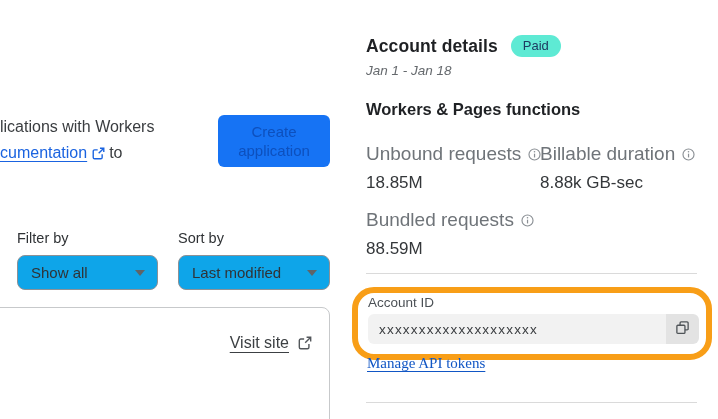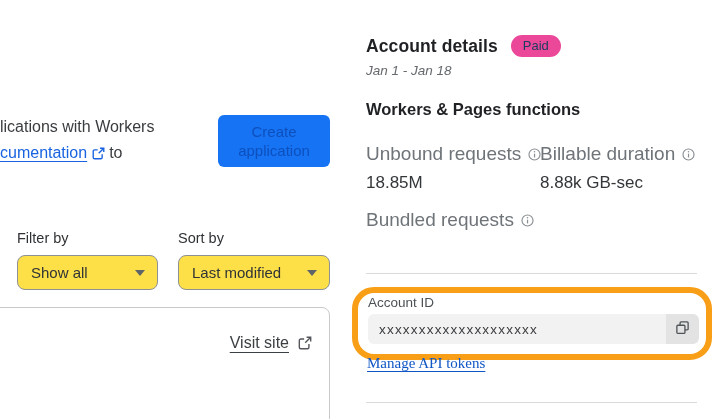--- a/index.html
+++ b/index.html
@@ -16,42 +16,42 @@
 
   .create-btn { position:absolute; left:218px; top:115px; width:112px; height:52px;
                 background:#1673f4; border:none; border-radius:6px;
                 color:#0d50bd; font-size:15px; line-height:19px; text-align:center;
                 font-family:Liberation Sans, sans-serif; cursor:pointer; padding:0 10px; }
 
   .ctl-label { position:absolute; top:230px; font-size:14.5px; color:#2f3235; }
   #filter-label { left:17px; }
   #sort-label  { left:178px; }
 
-  .dropdown { position:absolute; top:255px; height:35px; background:#fde047;
+  .dropdown { position:absolute; top:255px; height:35px; background:#0ea5e9;
               border:1px solid #8d9196; border-radius:8px;
               display:flex; align-items:center; justify-content:space-between;
               padding:0 12px 0 13px; font-size:15px; color:#303336; cursor:pointer; }
   #filter-dd { left:17px;  width:141px; }
   #sort-dd   { left:178px; width:152px; }
   .caret { width:0; height:0; border-left:5px solid transparent;
            border-right:5px solid transparent; border-top:6px solid #5f6468; }
 
   .card { position:absolute; left:-22px; top:307px; width:352px; height:200px;
           background:#fff; border:1px solid #c7c9cb; border-radius:8px; }
   .visit-link { position:absolute; top:26px; right:17px; display:flex; align-items:center; gap:9px;
                 font-size:16px; color:#3c4043; cursor:pointer; }
   .visit-link .txt { text-decoration:underline; text-underline-offset:4px; }
   .visit-link svg { color:#53575b; }
 
   
   #right-pane { position:absolute; left:366px; top:0; width:352px; height:419px; }
 
   .acct-title-row { position:absolute; left:0; top:35px; display:flex; align-items:center; gap:13px; }
   .acct-title { font-size:17.5px; font-weight:bold; color:#1f2124; letter-spacing:.1px; }
-  .badge { background:#ec4899; color:#1e3c61; font-size:13px;
+  .badge { background:#5eead4; color:#1e3c61; font-size:13px;
            padding:3px 12px 4px; border-radius:12px; }
   .date-range { position:absolute; left:0; top:63px; font-size:13.5px; color:#65696d;font-style:italic; }
 
   .section-title { position:absolute; left:0; top:100px; font-size:16.5px; font-weight:bold; color:#1f2124; }
 
   .stat { position:absolute; }
   #stat-0 { left:0;    top:143px; }
   #stat-1 { left:174px; top:143px; }
   #stat-2 { left:0;    top:209px; }
   .stat-label { font-size:19px; color:#6f7479; display:flex; align-items:center; gap:7px; }
@@ -162,20 +162,21 @@
     <div class="stat-label">
       <span>Bundled requests</span>
       <span class="info-icon">
           <svg width="13" height="13" viewBox="0 0 16 16">
             <circle cx="8" cy="8" r="6.8" fill="none" stroke="#8a8f94" stroke-width="1.4"></circle>
             <rect x="7.3" y="7" width="1.5" height="4.6" fill="#8a8f94"></rect>
             <circle cx="8" cy="4.6" r="1" fill="#8a8f94"></circle>
           </svg>
         </span>
     </div>
+    <div class="stat-value">88.59M</div>
   </div>
 
   <div id="divider-1" class="divider"></div>
 
   <div class="acctid-label">Account ID</div>
 
   <div class="acctid-row">
     <input class="acctid-input" type="text" readonly="" value="xxxxxxxxxxxxxxxxxxxx" style="">
     <button class="copy-btn">
       <span><svg width="15" height="15" viewBox="0 0 16 16" fill="none" stroke="currentColor" stroke-width="1.4">

